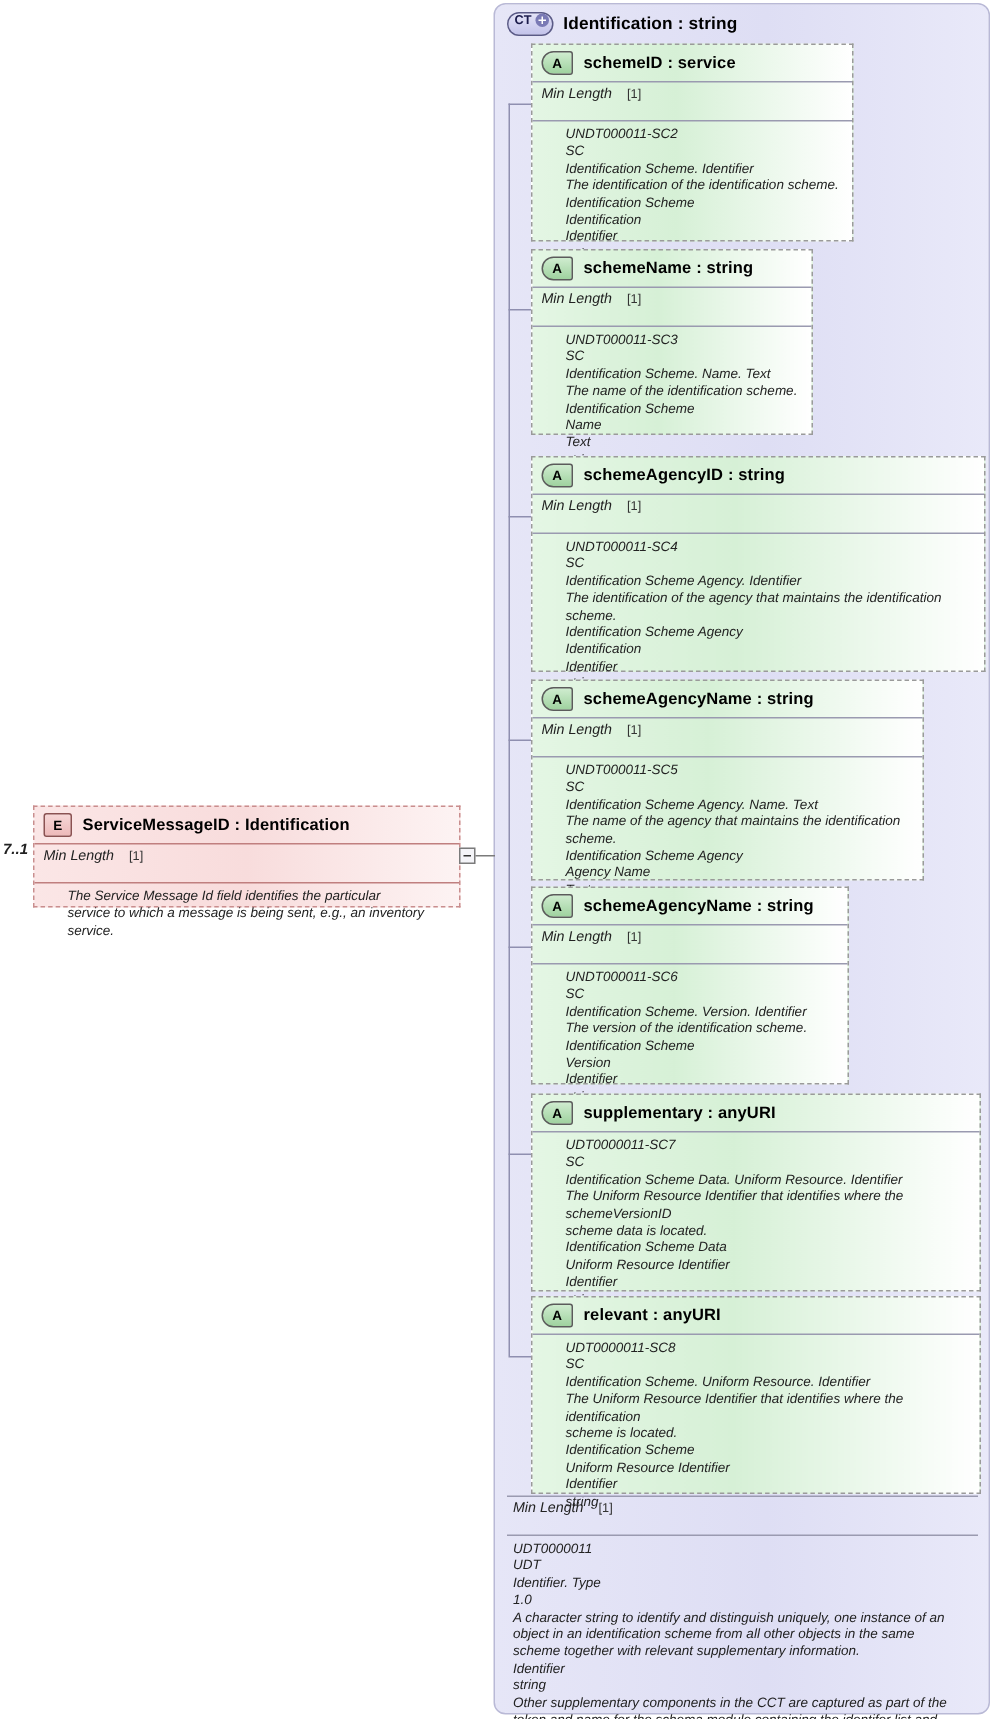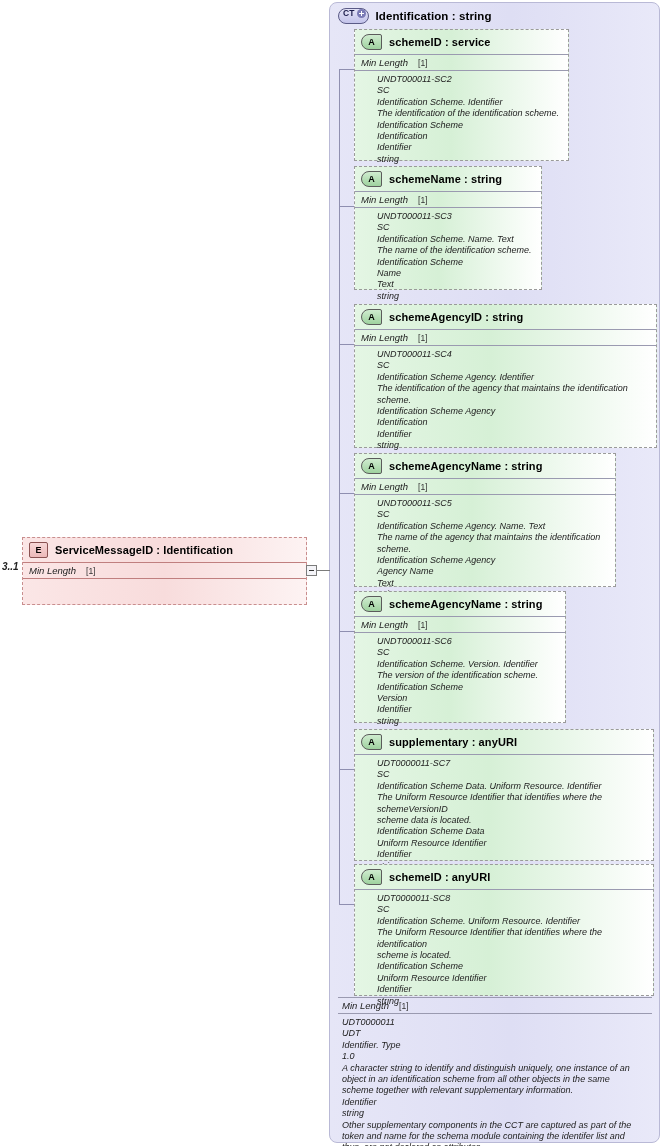--- a/index.html
+++ b/index.html
@@ -11,21 +11,21 @@
 
   
   .hdr{
     display:flex;align-items:center;gap:7px;
     padding:4px 8px 4px 6px;
     font-weight:bold;font-size:11px;color:#000;
     letter-spacing:.1px;
   }
   .row-min{
     font-style:italic;font-size:9.5px;color:#222;
-    padding:2px 6px 2px 6px;
+    padding:2px 6px 12px 6px;
     display:flex;align-items:baseline;gap:10px;
     border-top:1px solid #9a9ab0;
     border-bottom:1px solid #9a9ab0;
   }
   .row-min .card{font-style:normal;font-size:8.5px;color:#333;}
   .doc{
     font-style:italic;font-size:9px;line-height:11.4px;color:#222;
     padding:3px 6px 5px 22px;white-space:pre-line;
   }
 
@@ -269,21 +269,21 @@
 Identification Scheme Data
 Uniform Resource Identifier
 Identifier
 string</div>
       </div>
       <div class="attr-box" style="left: 24px; top: 861px; width: 300px; height: 132px;">
         <div class="hdr">
           <span class="ico-a">
             <span>A</span>
           </span>
-          <span>schemeID : anyURI</span>
+          <span>relevant : anyURI</span>
         </div>
         <div style="border-top: 1px solid rgb(154, 154, 176); margin: 0px;"></div>
         <div class="doc">UDT0000011-SC8
 SC
 Identification Scheme. Uniform Resource. Identifier
 The Uniform Resource Identifier that identifies where the identification
 scheme is located.
 Identification Scheme
 Uniform Resource Identifier
 Identifier
@@ -304,29 +304,31 @@
 object in an identification scheme from all other objects in the same
 scheme together with relevant supplementary information.
 Identifier
 string
 Other supplementary components in the CCT are captured as part of the
 token and name for the schema module containing the identifer list and
 thus, are not declared as attributes.</div>
   </div>
 </div>
 
-<div id="cardinality">3..1</div>
+<div id="cardinality">7..1</div>
 
 <div id="elem-box">
   <div class="hdr">
     <span class="ico-e">
       <span>E</span>
     </span>
     <span>ServiceMessageID : Identification</span>
   </div>
   <div class="row-min">
     <span>Min Length</span>
     <span class="card">[1]</span>
   </div>
+  <div class="doc">The Service Message Id field identifies the particular
+service to which a message is being sent, e.g., an inventory service.</div>
 </div>
 
 <div id="conn-line"></div>
 <div id="conn-box"></div>
 
 </body></html>

